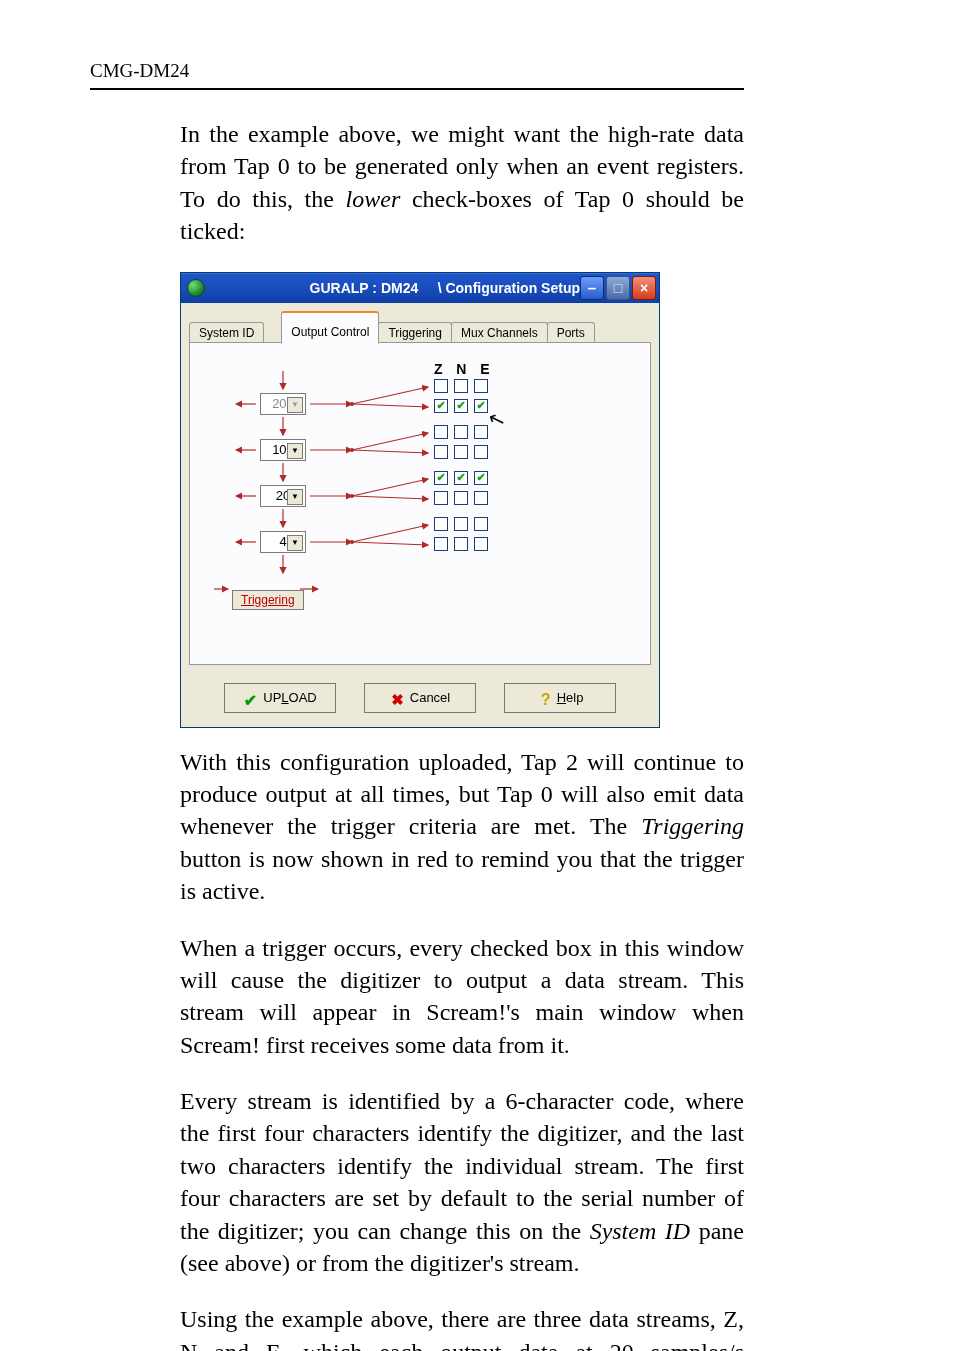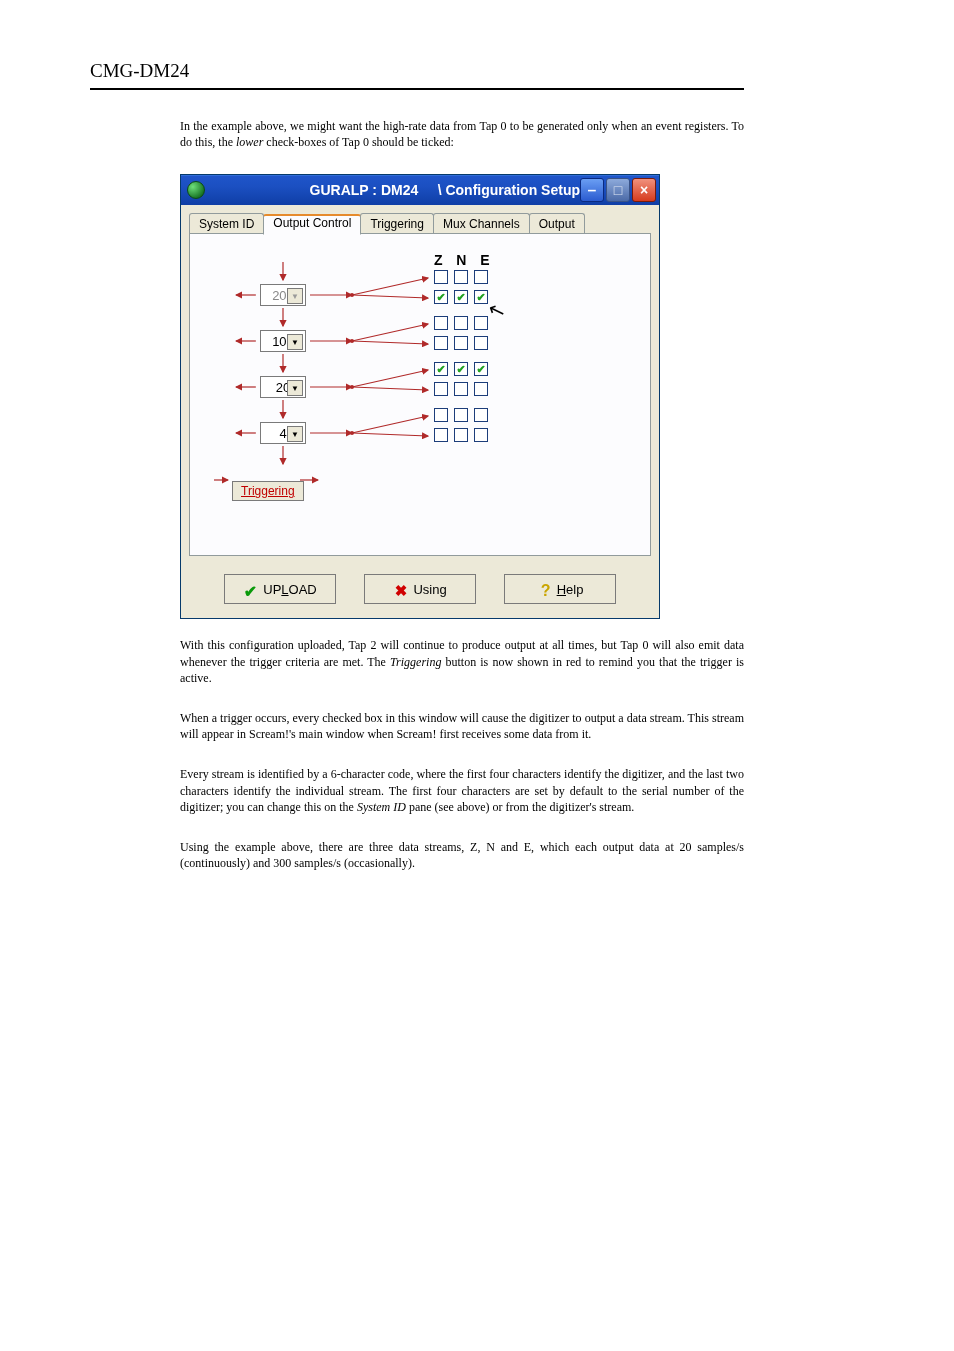--- a/index.html
+++ b/index.html
@@ -21,21 +21,21 @@
     font-size: 19px;
     padding-bottom: 6px;
     border-bottom: 2.5px solid #000;
     margin-bottom: 28px;
   }
   .body-text {
     margin-left: 90px;
     margin-right: 0;
   }
   .para {
-    font-size: 12px;
+    font-size: 24px;
     line-height: 1.35;
     text-align: justify;
     margin: 0 0 24px 0;
   }
   em { font-style: italic; }
   .screenshot {
     margin: 8px 0 18px 0;
   }
   .win {
     width: 478px;
@@ -92,25 +92,26 @@
     border-bottom: none;
     background: #ece9d8;
     border-radius: 3px 3px 0 0;
     margin-right: -1px;
     color: #000;
     position: relative;
   }
   .tab.active {
     background: #fcfcfe;
     border-top: 2px solid #e68b2c;
-    padding-top: 0;
+    padding-top: 12px;
     padding-bottom: 4px;
     z-index: 2;
     border-bottom: 1px solid #fcfcfe;
     margin-bottom: -1px;
+    margin-left: 18px;
   }
   .tab.inactive { color:#000; }
   .tabpane {
     margin: 0 8px 8px 8px;
     border: 1px solid #919b9c;
     background: #fcfcfe;
     padding: 16px 12px 10px 12px;
     height: 295px;
     position: relative;
   }
@@ -207,21 +208,21 @@
             <div class="win-btn win-btn-max">□</div>
             <div class="win-btn win-btn-close">×</div>
           </div>
         </div>
 
         <div class="tabstrip">
           <div class="tab inactive">System ID</div>
           <div class="tab active">Output Control</div>
           <div class="tab inactive">Triggering</div>
           <div class="tab inactive">Mux Channels</div>
-          <div class="tab inactive">Output</div>
+          <div class="tab inactive">Ports</div>
         </div>
 
         <div class="tabpane">
           <div class="tap-area">
             <span class="col-header" style="left:232px;">Z  N  E</span>
 
             <div class="dec-input disabled" style="top:34px; left:58px;">
               <span>200</span>
                 <span class="caret">▼</span>
             </div>
@@ -320,21 +321,21 @@
           </div>
         </div>
 
         <div class="button-row">
           <div class="dlg-btn">
             <span class="ico ico-check">✔</span>
             <span>UP<span style="text-decoration:underline">L</span>OAD</span>
           </div>
           <div class="dlg-btn">
             <span class="ico ico-cancel">✖</span>
-            <span>Using</span>
+            <span>Cancel</span>
           </div>
           <div class="dlg-btn">
             <span class="ico ico-help">?</span>
             <span><span style="text-decoration:underline">H</span>elp</span>
           </div>
         </div>
       </div>
     </div>
 
     <p class="para">

